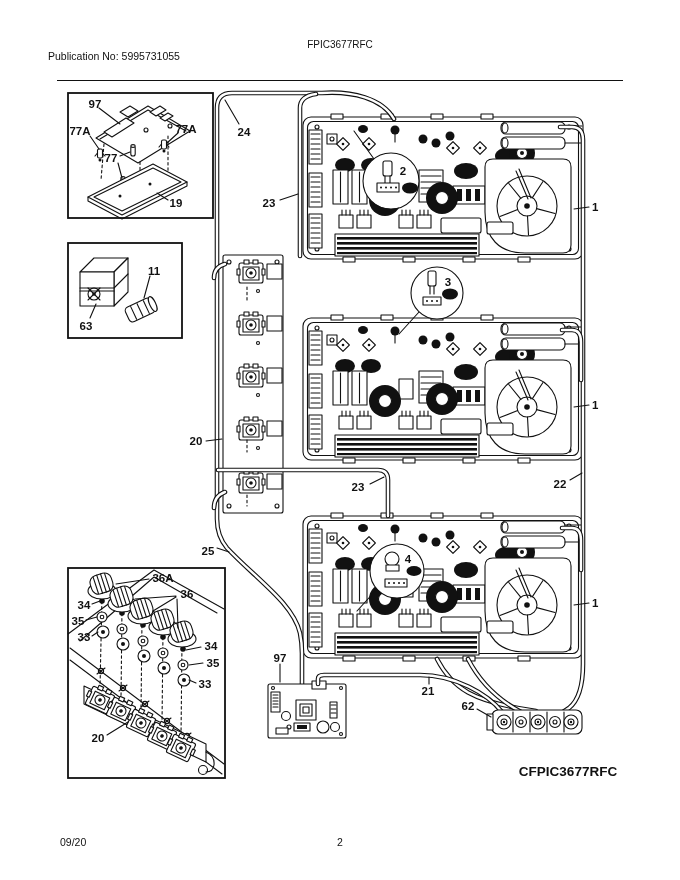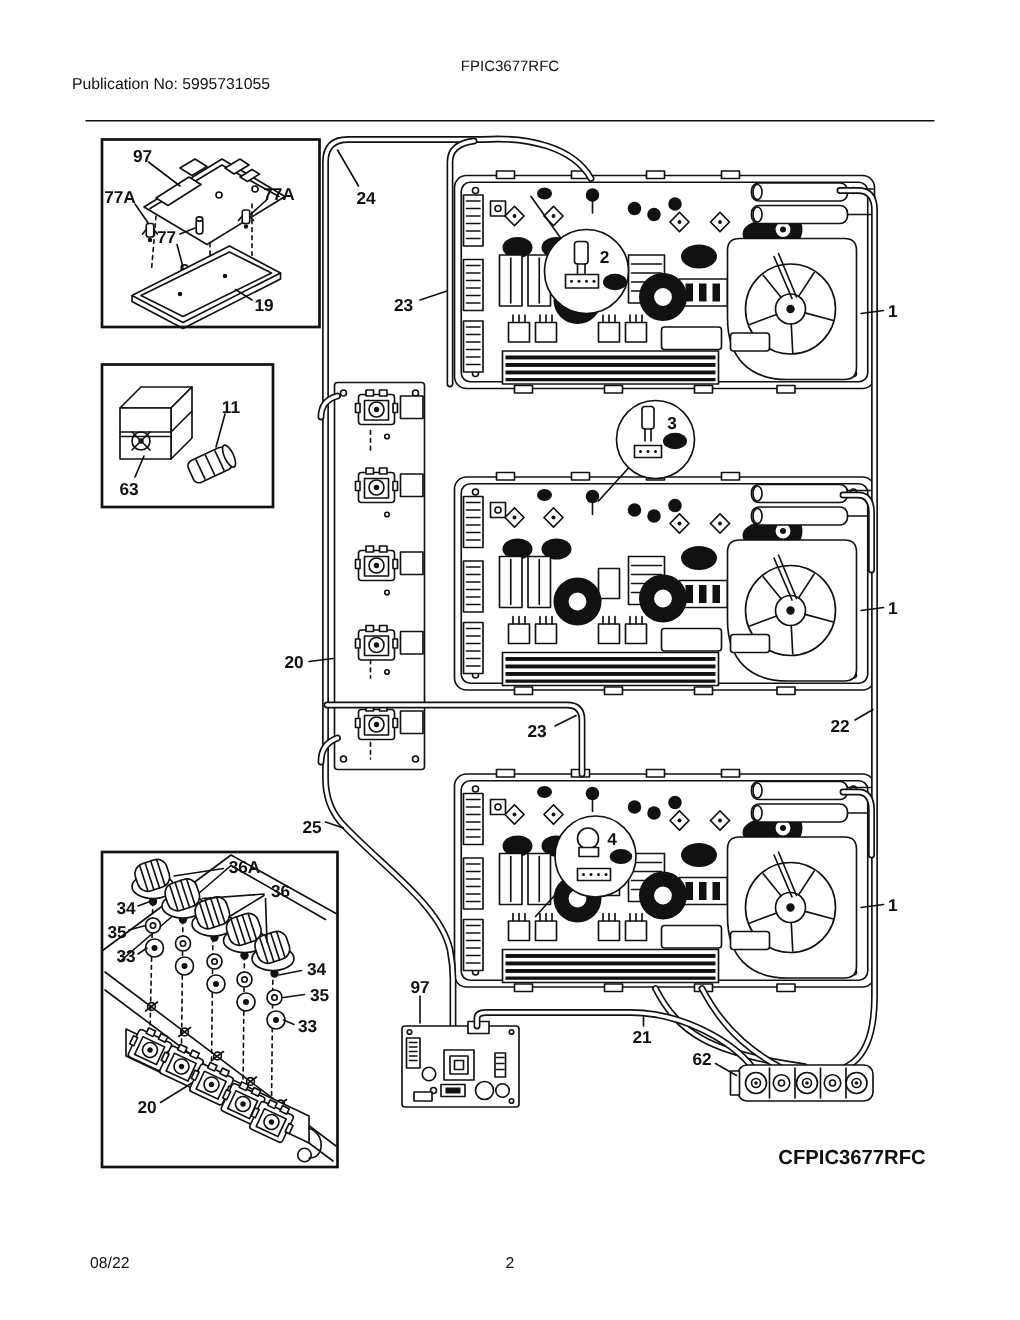--- a/index.html
+++ b/index.html
@@ -465,15 +465,15 @@
       <line x1="280" y1="664" x2="280" y2="682" class="ln"></line>
       <text class="cl" x="280" y="662" text-anchor="middle">97</text>
       <line x1="429" y1="684" x2="429" y2="677" class="ln"></line>
       <text class="cl" x="428" y="695" text-anchor="middle">21</text>
       <line x1="477" y1="709" x2="491" y2="717" class="ln"></line>
       <text class="cl" x="468" y="710" text-anchor="middle">62</text>
       <text class="wm" x="568" y="776" text-anchor="middle">CFPIC3677RFC</text>
     </g>
   </svg>
 
-  <div class="ftr-date">08/22</div>
+  <div class="ftr-date">09/20</div>
   <div class="ftr-page">2</div>
 </div>
 
 </body></html>

